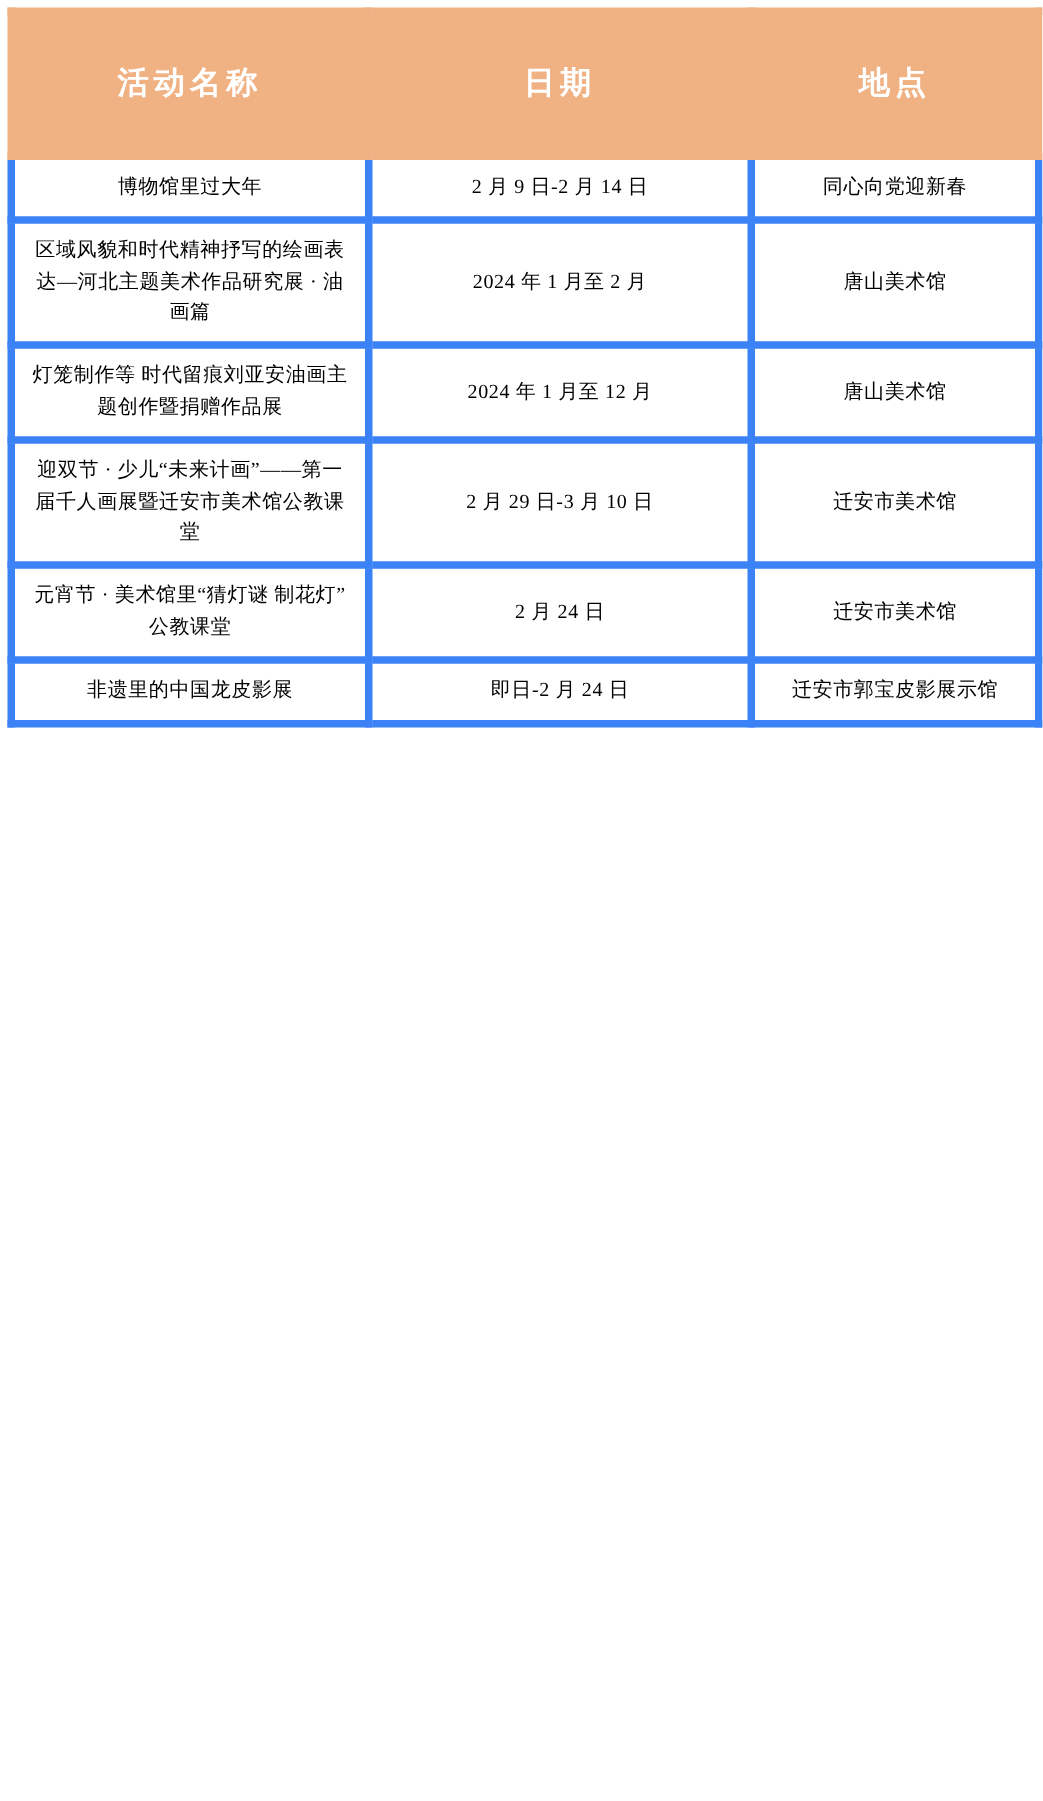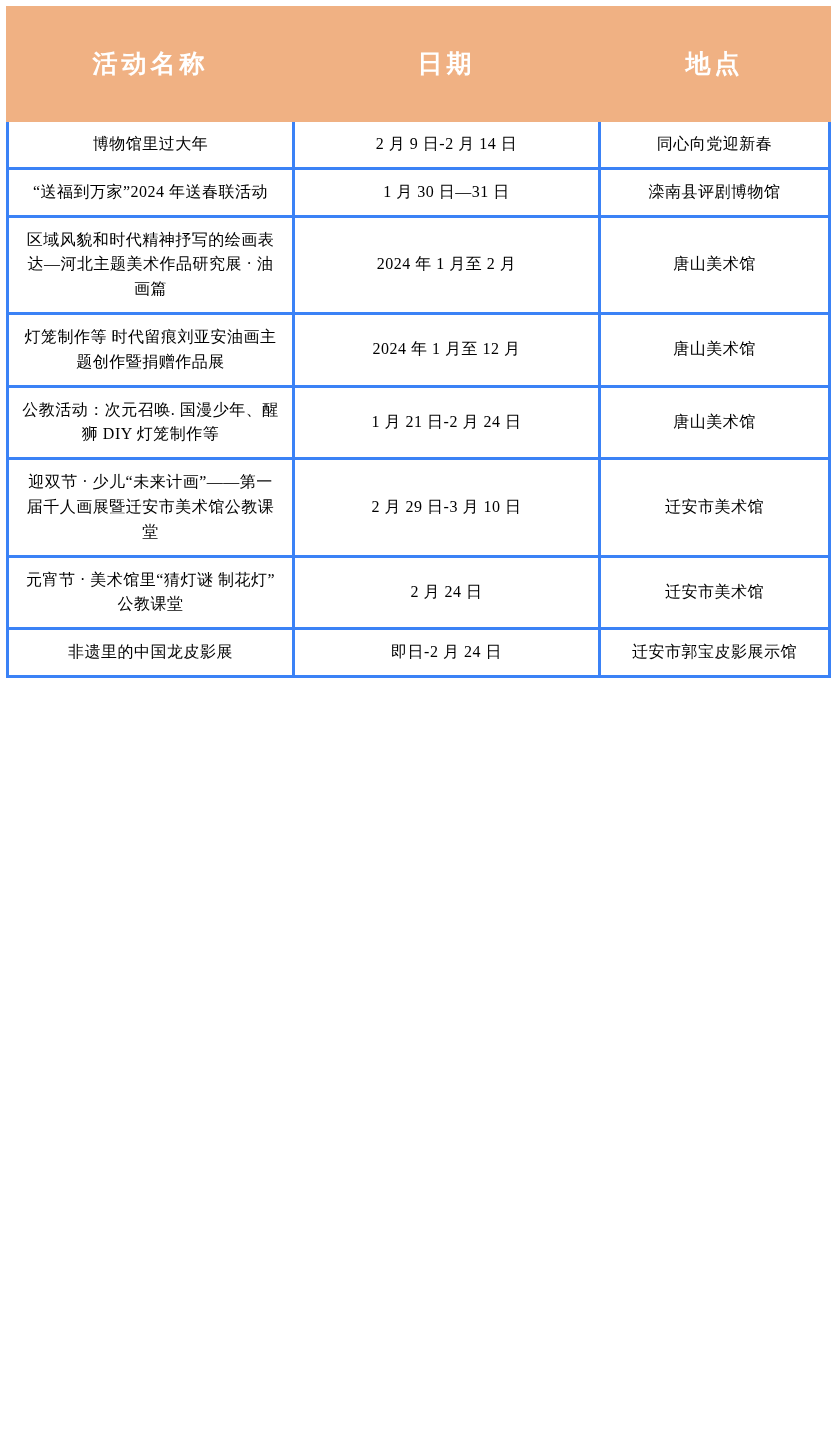--- a/index.html
+++ b/index.html
@@ -23,21 +23,21 @@
     border-collapse: collapse;
     width: 822px;
     table-layout: fixed;
   }
   table.activities col.c1 { width: 286px; }
   table.activities col.c2 { width: 306px; }
   table.activities col.c3 { width: 230px; }
 
   table.activities th,
   table.activities td {
-    border: 3px solid #3b82f6;
+    border: 6px solid #3b82f6;
     text-align: center;
     vertical-align: middle;
     padding: 10px 12px;
     line-height: 1.55;
     letter-spacing: 0.5px;
   }
   table.activities thead th {
     background: #f0b183;
     color: #ffffff;
     font-weight: bold;
@@ -75,37 +75,27 @@
         <th>地点</th>
       </tr>
     </thead>
     <tbody>
       <tr>
         <td class="name-cell">博物馆里过大年</td>
         <td class="date-cell">2 月 9 日-2 月 14 日</td>
         <td class="place-cell">同心向党迎新春</td>
       </tr>
       <tr>
-        <td class="name-cell">“送福到万家”2024 年送春联活动</td>
-        <td class="date-cell">1 月 30 日—31 日</td>
-        <td class="place-cell">滦南县评剧博物馆</td>
-      </tr>
-      <tr>
         <td class="name-cell">区域风貌和时代精神抒写的绘画表达—河北主题美术作品研究展 · 油画篇</td>
         <td class="date-cell">2024 年 1 月至 2 月</td>
         <td class="place-cell">唐山美术馆</td>
       </tr>
       <tr>
         <td class="name-cell">灯笼制作等 时代留痕刘亚安油画主题创作暨捐赠作品展</td>
         <td class="date-cell">2024 年 1 月至 12 月</td>
-        <td class="place-cell">唐山美术馆</td>
-      </tr>
-      <tr>
-        <td class="name-cell">公教活动：次元召唤. 国漫少年、醒狮 DIY 灯笼制作等</td>
-        <td class="date-cell">1 月 21 日-2 月 24 日</td>
         <td class="place-cell">唐山美术馆</td>
       </tr>
       <tr>
         <td class="name-cell">迎双节 · 少儿“未来计画”——第一届千人画展暨迁安市美术馆公教课堂</td>
         <td class="date-cell">2 月 29 日-3 月 10 日</td>
         <td class="place-cell">迁安市美术馆</td>
       </tr>
       <tr>
         <td class="name-cell">元宵节 · 美术馆里“猜灯谜 制花灯” 公教课堂</td>
         <td class="date-cell">2 月 24 日</td>

